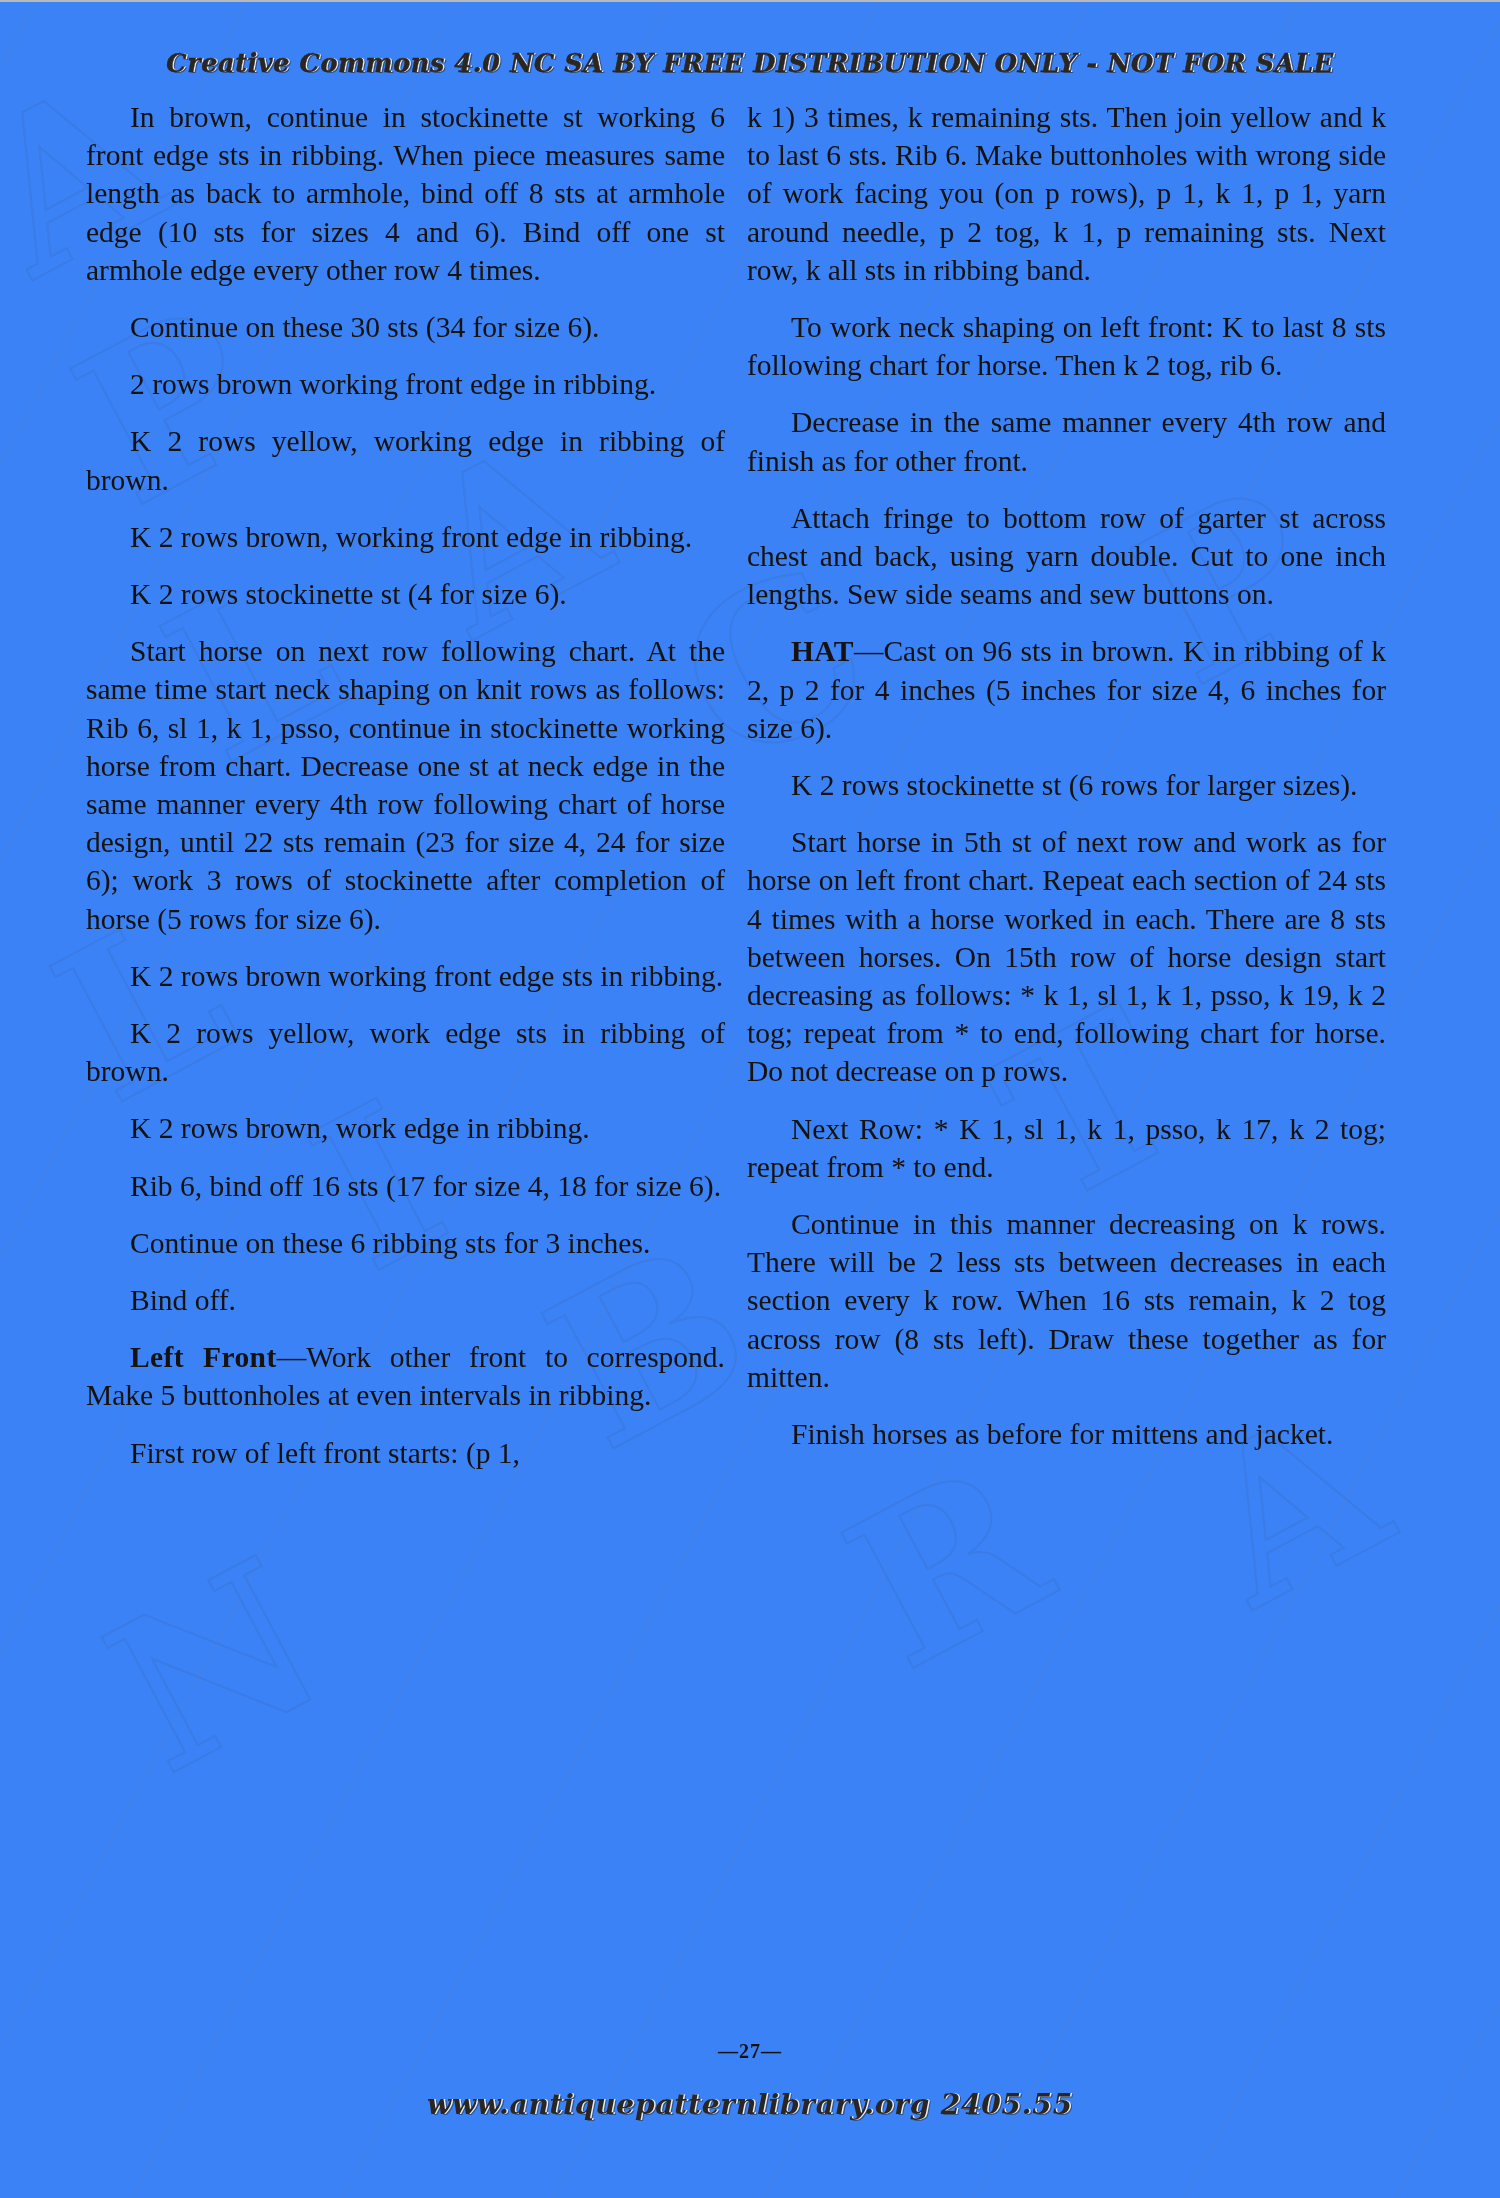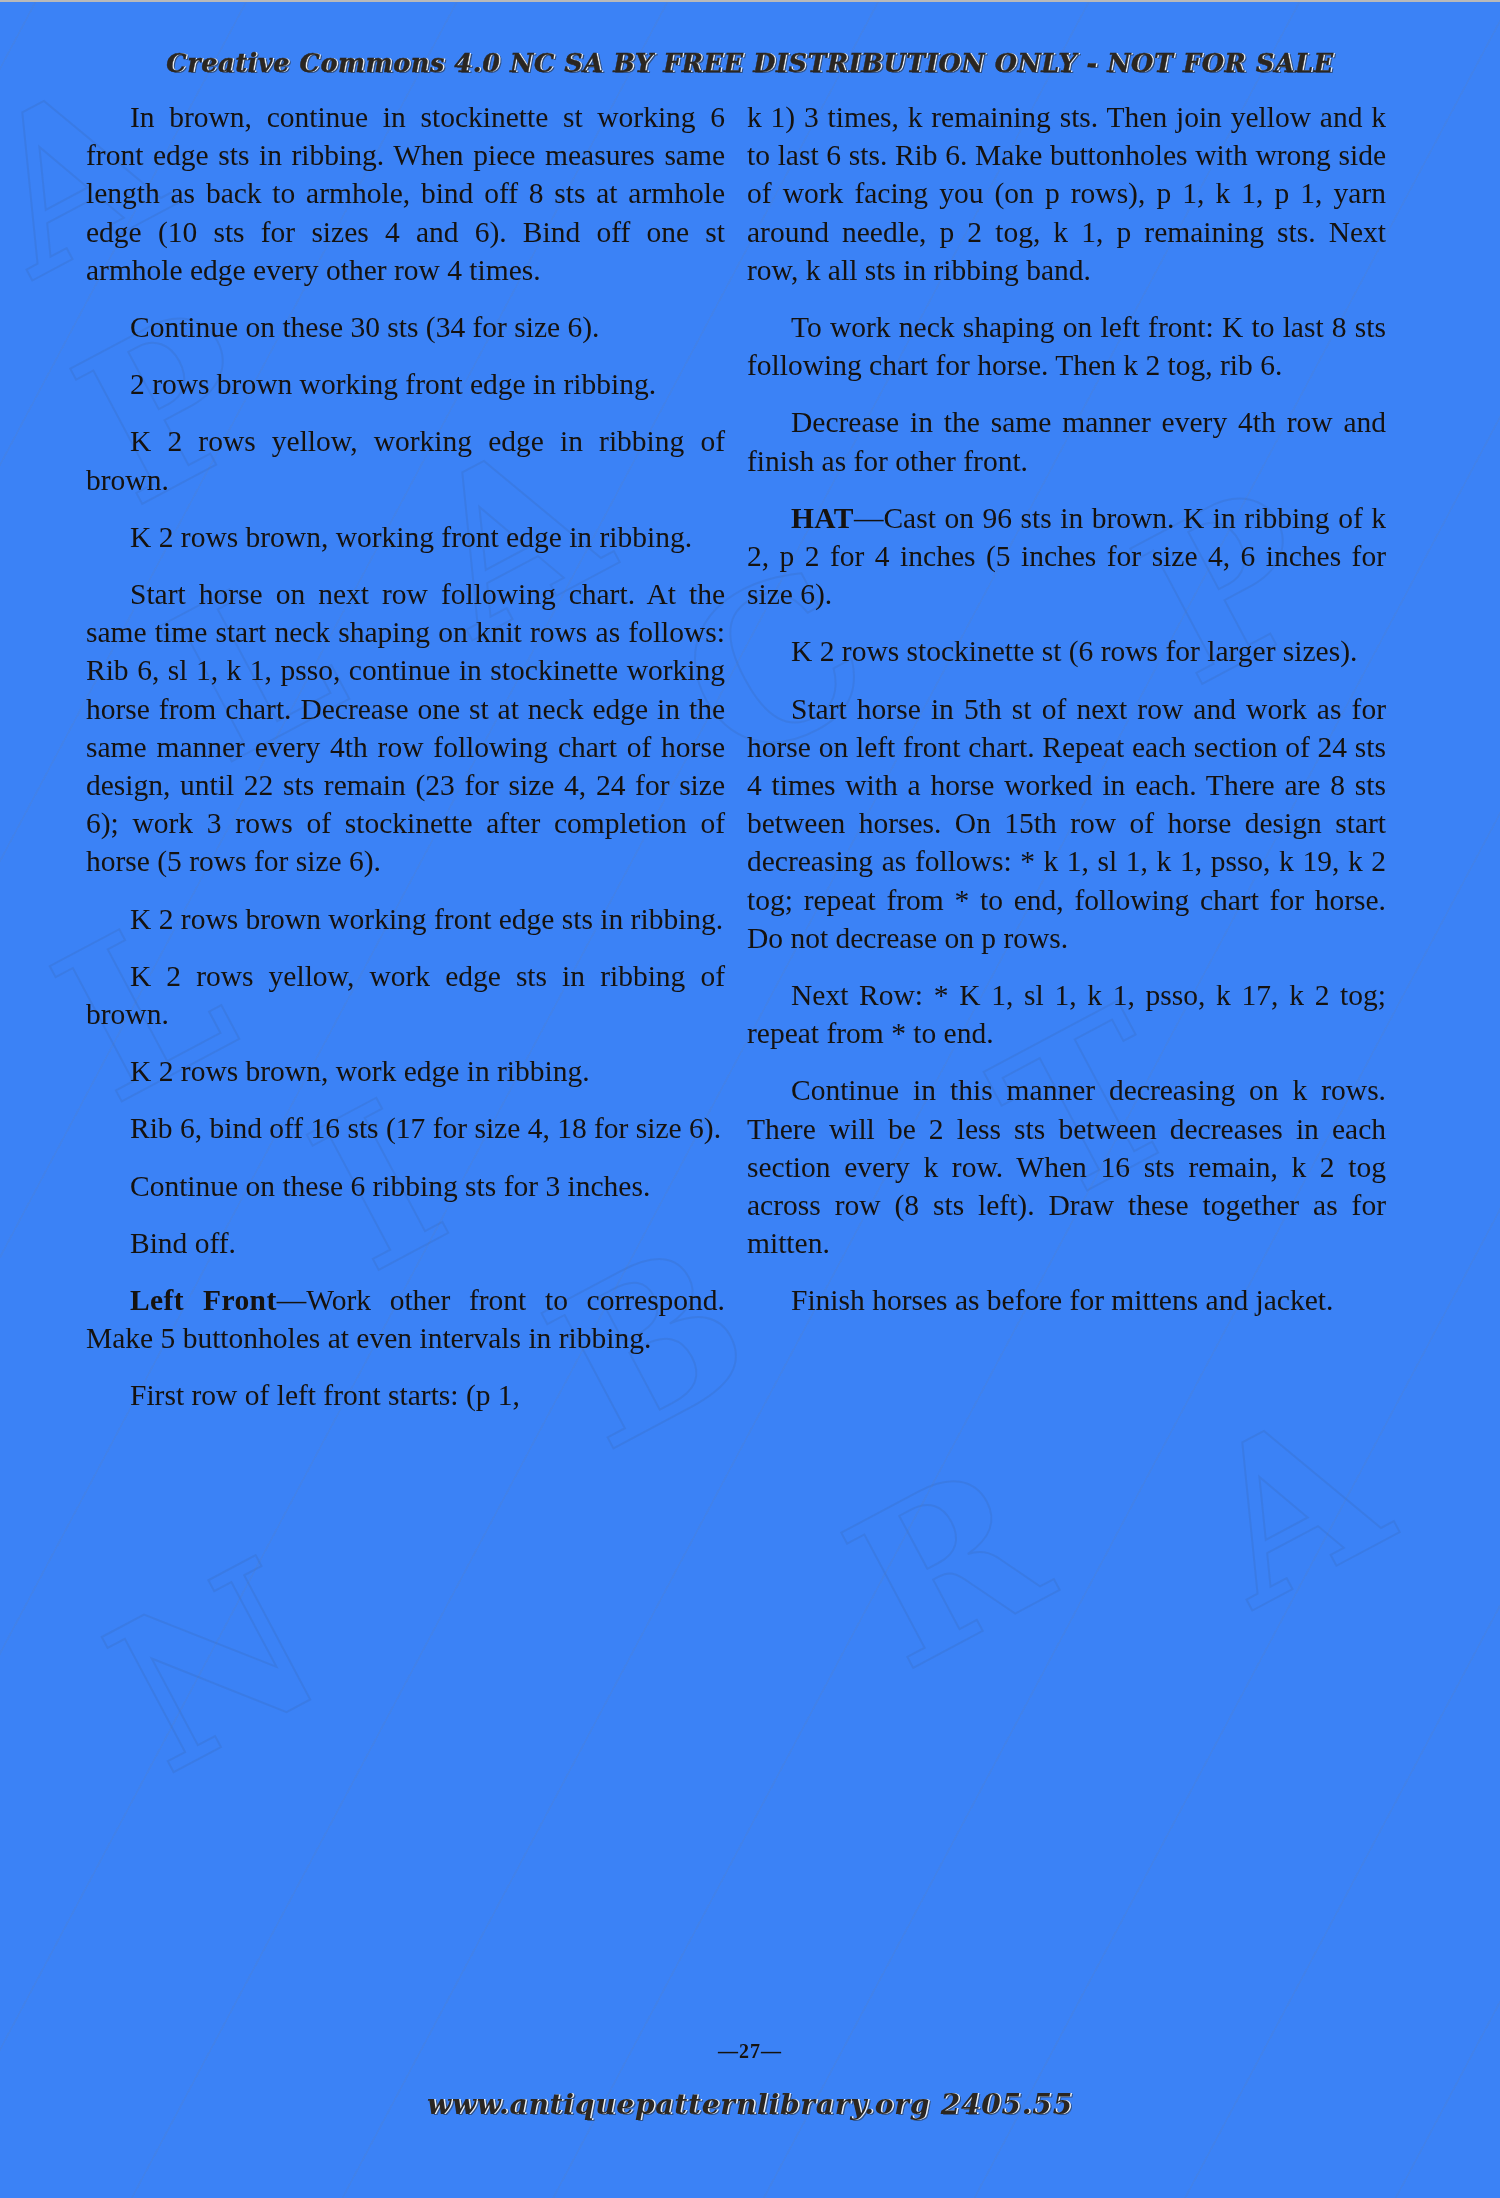--- a/index.html
+++ b/index.html
@@ -181,35 +181,37 @@
   </div>
 
   <div class="columns">
 
     <div class="col">
       <p class="para">In brown, continue in stockinette st working 6 front edge sts in ribbing. When piece measures same length as back to armhole, bind off 8 sts at armhole edge (10 sts for sizes 4 and 6). Bind off one st armhole edge every other row 4 times.</p>
       <p class="para">Continue on these 30 sts (34 for size 6).</p>
       <p class="para">2 rows brown working front edge in ribbing.</p>
       <p class="para">K 2 rows yellow, working edge in ribbing of brown.</p>
       <p class="para">K 2 rows brown, working front edge in ribbing.</p>
+      <p class="para">K 2 rows stockinette st (4 for size 6).</p>
       <p class="para">Start horse on next row following chart. At the same time start neck shaping on knit rows as follows: Rib 6, sl 1, k 1, psso, continue in stockinette working horse from chart. Decrease one st at neck edge in the same manner every 4th row following chart of horse design, until 22 sts remain (23 for size 4, 24 for size 6); work 3 rows of stockinette after completion of horse (5 rows for size 6).</p>
       <p class="para">K 2 rows brown working front edge sts in ribbing.</p>
       <p class="para">K 2 rows yellow, work edge sts in ribbing of brown.</p>
       <p class="para">K 2 rows brown, work edge in ribbing.</p>
       <p class="para">Rib 6, bind off 16 sts (17 for size 4, 18 for size 6).</p>
       <p class="para">Continue on these 6 ribbing sts for 3 inches.</p>
       <p class="para">Bind off.</p>
       <p class="para"><span class="run-in">Left Front</span><span>—Work other front to correspond. Make 5 buttonholes at even intervals in ribbing.</span></p>
       <p class="para">First row of left front starts: (p 1,</p>
     </div>
 
     <div class="col">
       <p class="para no-indent">k 1) 3 times, k remaining sts. Then join yellow and k to last 6 sts. Rib 6. Make buttonholes with wrong side of work facing you (on p rows), p 1, k 1, p 1, yarn around needle, p 2 tog, k 1, p remaining sts. Next row, k all sts in ribbing band.</p>
       <p class="para">To work neck shaping on left front: K to last 8 sts following chart for horse. Then k 2 tog, rib 6.</p>
       <p class="para">Decrease in the same manner every 4th row and finish as for other front.</p>
+      <p class="para">Attach fringe to bottom row of garter st across chest and back, using yarn double. Cut to one inch lengths. Sew side seams and sew buttons on.</p>
       <p class="para"><span class="run-in">HAT</span><span>—Cast on 96 sts in brown. K in ribbing of k 2, p 2 for 4 inches (5 inches for size 4, 6 inches for size 6).</span></p>
       <p class="para">K 2 rows stockinette st (6 rows for larger sizes).</p>
       <p class="para">Start horse in 5th st of next row and work as for horse on left front chart. Repeat each section of 24 sts 4 times with a horse worked in each. There are 8 sts between horses. On 15th row of horse design start decreasing as follows: * k 1, sl 1, k 1, psso, k 19, k 2 tog; repeat from * to end, following chart for horse. Do not decrease on p rows.</p>
       <p class="para">Next Row: * K 1, sl 1, k 1, psso, k 17, k 2 tog; repeat from * to end.</p>
       <p class="para">Continue in this manner decreasing on k rows. There will be 2 less sts between decreases in each section every k row. When 16 sts remain, k 2 tog across row (8 sts left). Draw these together as for mitten.</p>
       <p class="para">Finish horses as before for mittens and jacket.</p>
     </div>
 
   </div>
 

